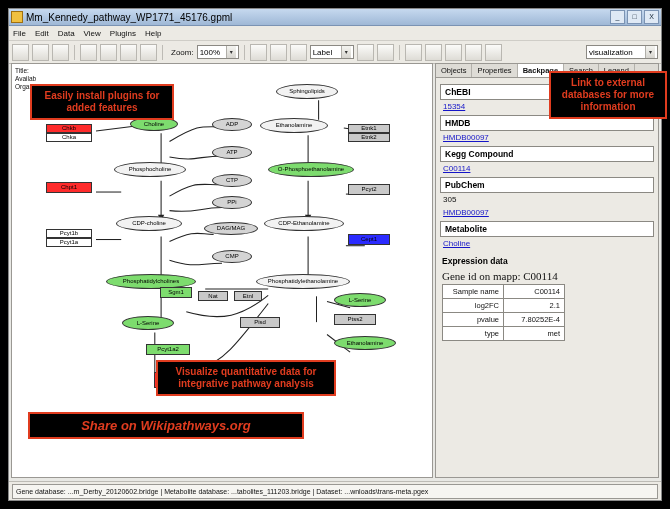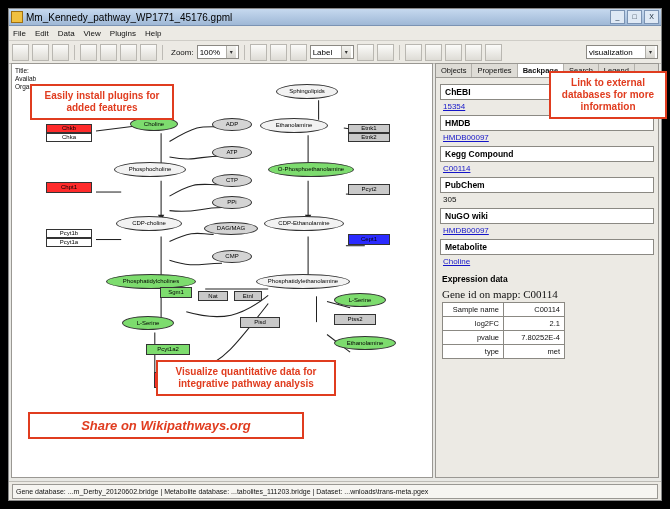--- a/index.html
+++ b/index.html
@@ -61,21 +61,21 @@
   .ell.green{background:#7ddc6e;}
   .rect{border:1px solid #333;background:#c9c9c9;}
   .rect.green{background:#7ddc6e;}
   .rect.red{background:#ff2b2b;}
   .rect.blue{background:#2b2bff;}
   .rect.white{background:#fff;}
   .rect.yellow{background:#f5e642;}
   svg.edges{position:absolute;left:0;top:0;width:100%;height:100%;pointer-events:none;}
 
   
-  .anno{position:absolute;background:#ffffff;border:2px solid #e03c1f;color:#e03c1f;font-weight:bold;text-align:center;font-size:10px;line-height:12px;padding:4px 6px;box-sizing:border-box;z-index:40;}
+  .anno{position:absolute;background:#000000;border:2px solid #e03c1f;color:#e03c1f;font-weight:bold;text-align:center;font-size:10px;line-height:12px;padding:4px 6px;box-sizing:border-box;z-index:40;}
   .anno.big{font-size:13px;line-height:15px;font-style:italic;}
 </style>
 </head>
 <body>
 
 <div id="app">
 
   <div class="titlebar">
     <div class="tb-icon"></div>
     <div class="tb-title">Mm_Kennedy_pathway_WP1771_45176.gpml</div>
@@ -311,21 +311,20 @@
 
         <div class="fieldbox">HMDB</div>
         <a class="fieldval">HMDB00097</a>
 
         <div class="fieldbox">Kegg Compound</div>
         <a class="fieldval">C00114</a>
 
         <div class="fieldbox">PubChem</div>
         <span class="fieldval plain">305</span>
 
-        <div class="fieldbox">NuGO wiki</div>
         <a class="fieldval">HMDB00097</a>
 
         <div class="fieldbox">Metabolite</div>
         <a class="fieldval">Choline</a>
 
         <div class="exprhdr">Expression data</div>
         <div class="geneid">Gene id on mapp: C00114</div>
         <table class="expr">
           <tbody>
               <tr>

